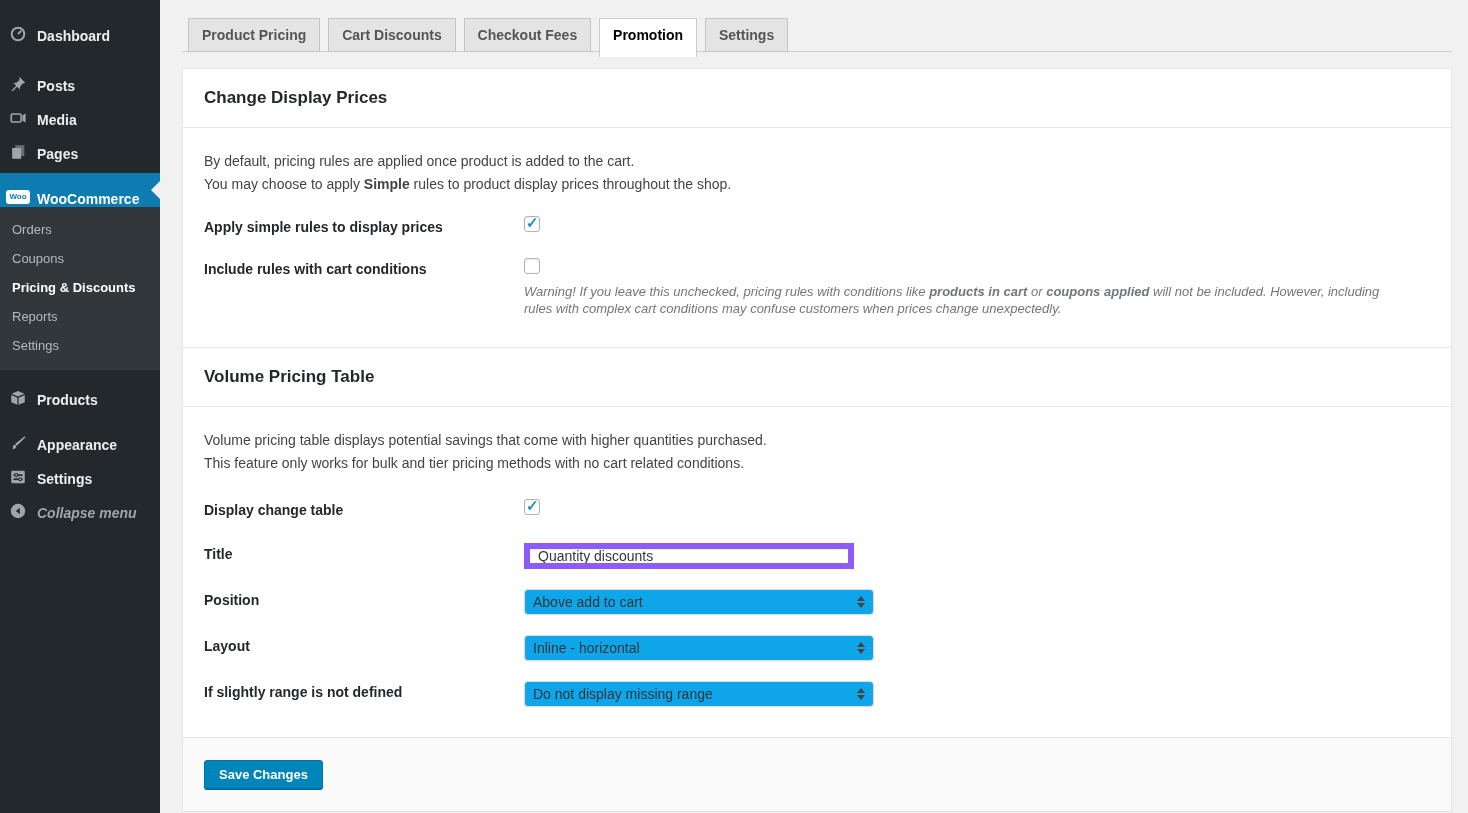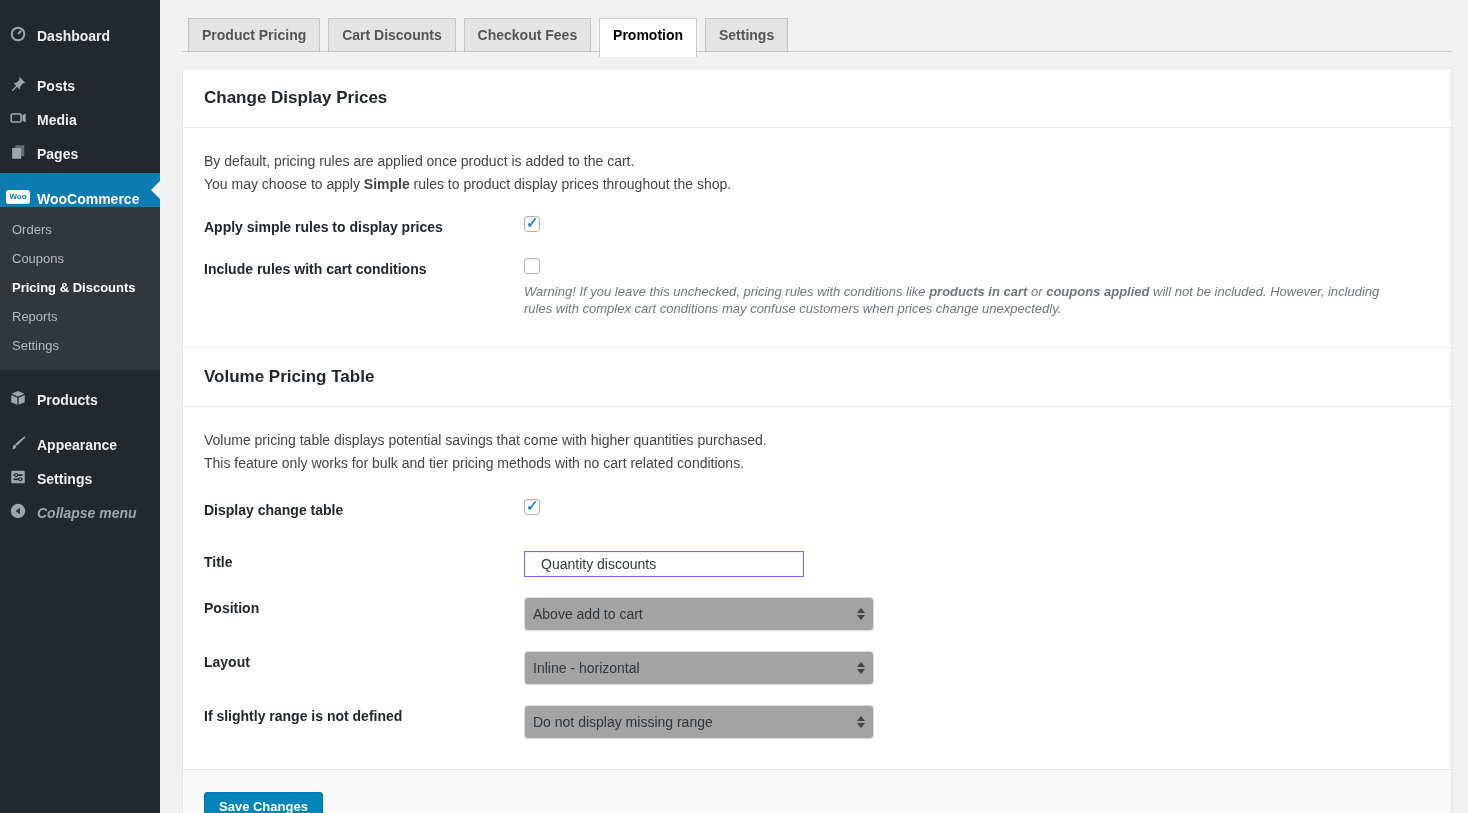--- a/index.html
+++ b/index.html
@@ -170,42 +170,42 @@
     margin-top: 9px;
     font-size: 13px;
     font-style: italic;
     color: #72777c;
     line-height: 17px;
     max-width: 880px;
   }
   .warning b { font-style: italic; }
 
   .text-input {
-    width: 280px;
+    width: 330px;
     height: 26px;
-    border: 1px solid #8b5cf6;
-    padding: 0 16px;
+    border: 6px solid #8b5cf6;
+    padding: 0 8px;
     font-family: "Liberation Sans", sans-serif;
     font-size: 14px;
     color: #32373c;
     box-shadow: inset 0 1px 2px rgba(0,0,0,.07);
     background: #fff;
     border-radius: 0;
     outline: none;
   }
   .select {
     width: 350px;
     height: 26px;
     border: 1px solid #ddd;
     border-radius: 4px;
-    background: #a3a3a3;
+    background: #0ea5e9;
     display: flex;
     align-items: center;
     justify-content: space-between;
-    padding: 16px 8px;
+    padding: 4px 8px;
     color: #32373c;
     cursor: pointer;
     box-shadow: 0 1px 1px rgba(0,0,0,.04);
   }
   .stepper { display: flex; flex-direction: column; align-items: center; gap: 2px; }
   .stepper .up {
     width: 0; height: 0;
     border-left: 4px solid transparent;
     border-right: 4px solid transparent;
     border-bottom: 5px solid #444;
@@ -388,21 +388,21 @@
         <p>This feature only works for bulk and tier pricing methods with no cart related conditions.</p>
       </div>
 
       <div class="form-row" style="margin-top:26px;">
         <div class="row-label">Display change table</div>
         <div class="field-col">
           <div class="checkbox checked"></div>
         </div>
       </div>
 
-      <div class="form-row" style="margin-top:32px;">
+      <div class="form-row" style="margin-top:24px;">
         <div class="row-label">Title</div>
         <div class="field-col">
           <input type="text" class="text-input" value="Quantity discounts" style="">
         </div>
       </div>
 
       <div class="form-row" style="margin-top:20px;">
         <div class="row-label">Position</div>
         <div class="field-col">
           <div class="select">

